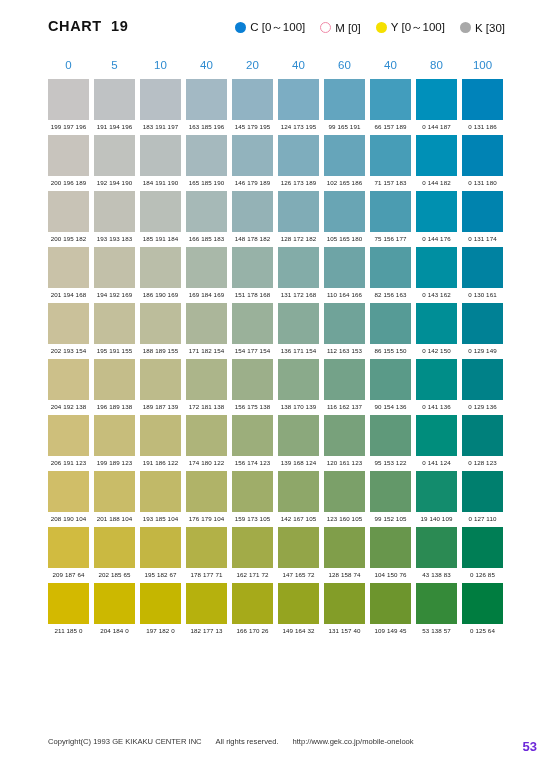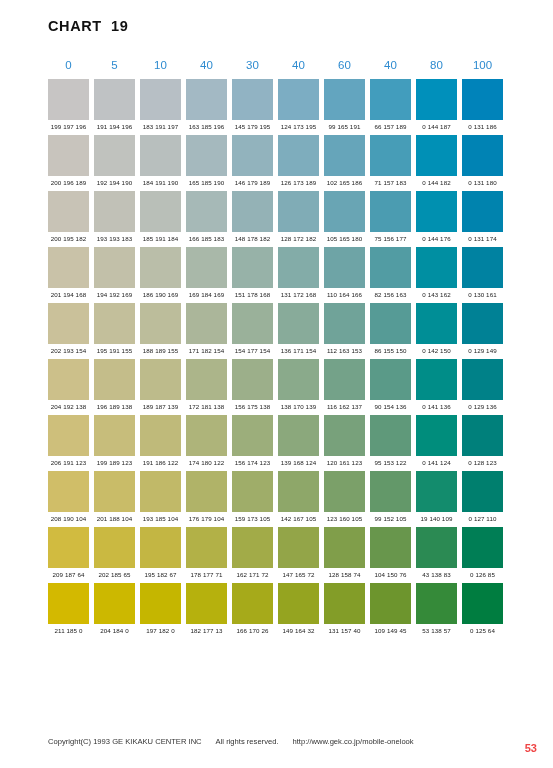--- a/index.html
+++ b/index.html
@@ -132,41 +132,59 @@
     align-items: baseline;
     gap: 14px;
     font-size: 7.6px;
     color: #333333;
     white-space: nowrap;
   }
   .page-number {
     position: absolute;
     right: 16px;
     bottom: 14px;
-    font-size: 11px;
+    font-size: 13px;
     font-weight: bold;
-    color: #ef4444;
+    color: #6d28d9;
   }
 </style>
 </head>
 <body>
 
 <div class="page">
 
   <div class="header">
     <div class="chart-title">CHART  19</div>
+    <div class="legend">
+      <div class="legend-item">
+        <span class="dot dot-c"></span>
+        <span>C [0～100]</span>
+      </div>
+      <div class="legend-item">
+        <span class="dot dot-m"></span>
+        <span>M [0]</span>
+      </div>
+      <div class="legend-item">
+        <span class="dot dot-y"></span>
+        <span>Y [0～100]</span>
+      </div>
+      <div class="legend-item">
+        <span class="dot dot-k"></span>
+        <span>K [30]</span>
+      </div>
+    </div>
   </div>
 
   <div class="grid-wrap">
     <div class="col-head" id="col-head">
         <div class="cell">0</div>
         <div class="cell">5</div>
         <div class="cell">10</div>
         <div class="cell">40</div>
-        <div class="cell">30</div>
+        <div class="cell">20</div>
         <div class="cell">40</div>
         <div class="cell">60</div>
         <div class="cell">40</div>
         <div class="cell">80</div>
         <div class="cell">100</div>
       </div>
     <div id="rows-container">
         <div class="row">
           <div class="swatch-row">
             <div class="swatch" style="background: rgb(199, 197, 196);"></div>

